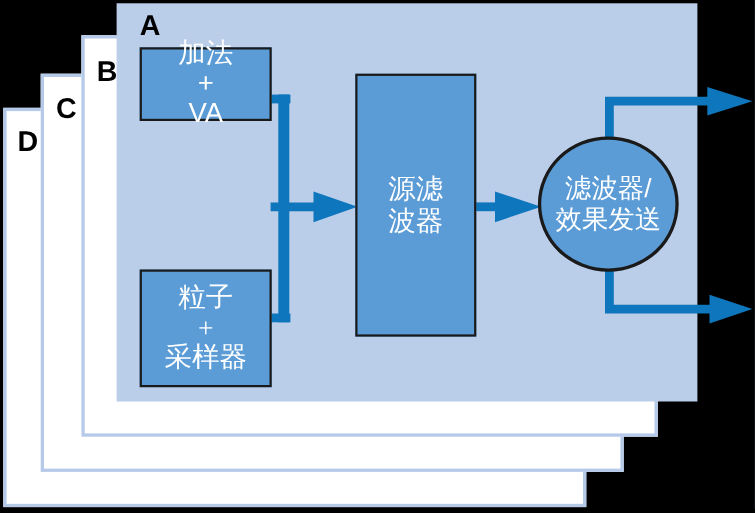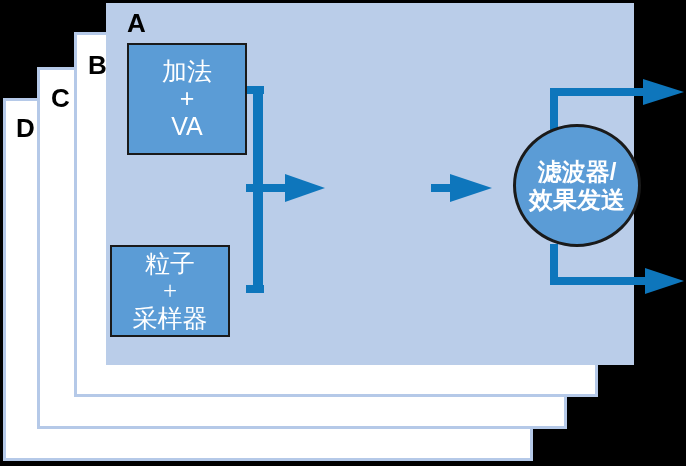--- a/index.html
+++ b/index.html
@@ -91,26 +91,28 @@
     <path d="M431,188 H452" stroke-width="8" fill="none" stroke="#0e76bc"></path>
     <polygon points="450,174 450,202 492,188" fill="#0e76bc"></polygon>
 
     <path d="M554,130 V92 H645" stroke-width="8" fill="none" stroke="#0e76bc"></path>
     <polygon points="643,79 643,105 684,92" fill="#0e76bc"></polygon>
 
     <path d="M554,244 V281 H647" stroke-width="8" fill="none" stroke="#0e76bc"></path>
     <polygon points="645,268 645,294 684,281" fill="#0e76bc"></polygon>
   </svg>
 
-  <div class="node" style="left:127px; top:43px; width:120px; height:112px; line-height:1.1;">加法
+  <div class="node" style="left:127px; top:43px; width:120px; height:67px; line-height:1.1;">加法
 +
 VA</div>
 
 
-  <div class="node" style="left:110px; top:245px; width:120px; height:92px; line-height:1.1;font-family:Liberation Serif, serif;">粒子
+  <div class="node" style="left:127px; top:245px; width:120px; height:107px; line-height:1.1;font-family:Liberation Serif, serif;">粒子
 +
 采样器</div>
 
+  <div class="node" style="left:323px; top:67px; width:110px; height:239px;">源滤
+波器</div>
 
-  <div class="node circle" style="left:513px; top:124px; width:128px; height:123px;font-weight:bold;">滤波器/
+  <div class="node circle" style="left:489px; top:124px; width:128px; height:123px;">滤波器/
 效果发送</div>
 
 </div>
 
 </body></html>

